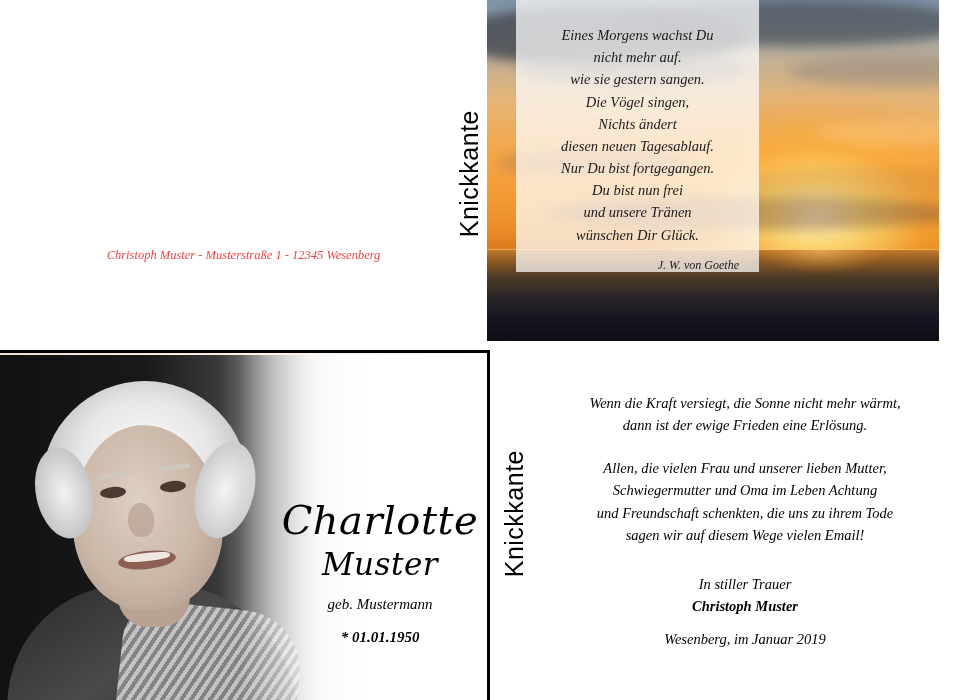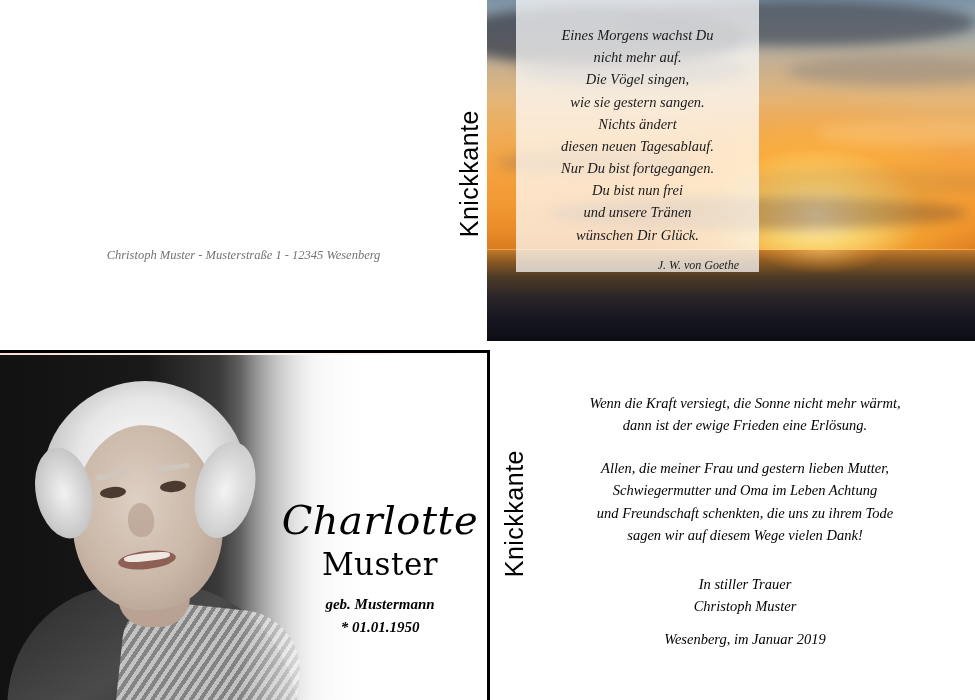--- a/index.html
+++ b/index.html
@@ -65,28 +65,28 @@
   
   .sender {
     position: absolute;
     left: 0;
     top: 245px;
     width: 487px;
     text-align: center;
     font-style: italic;
     font-size: 12.5px;
     line-height: 1.72;
-    color: #737373;
+    color: #ef4444;
   }
 
   
   .photo-sunset {
     position: absolute;
     left: 0; top: 0;
-    width: 488px;
+    width: 452px;
     height: 341px;
     overflow: hidden;
     background: #0b0b12;
   }
   .sky {
     position: absolute;
     left: 0; top: 0;
     width: 488px;
     height: 250px;
     background:
@@ -338,32 +338,33 @@
   }
   .name-first {
     font-size: 40px;
     font-style: italic;
     font-family: "DejaVu Serif", serif;
     letter-spacing: 0.5px;
     line-height: 1.25;
   }
   .name-last {
     font-size: 31px;
+    font-style: italic;
     font-family: "DejaVu Serif", serif;
     letter-spacing: 0.5px;
     line-height: 1.25;
   }
   .name-born {
     margin-top: 12px;
     font-size: 15px;
     font-style: italic;
-    font-weight: bold;
+    font-weight: normal;
   }
   .name-dates {
-    margin-top: 3px;
+    margin-top: 13px;
     font-size: 15px;
     font-style: italic;
     font-weight: bold;
     line-height: 1.5;
   }
 
   
   .obit {
     position: absolute;
     left: 535px;
@@ -371,21 +372,21 @@
     width: 420px;
     text-align: center;
     font-style: italic;
     font-size: 14.5px;
     line-height: 1.55;
     color: #000;
   }
   .obit p { margin: 0; }
   .obit .gap { height: 20px; }
   .obit .strong {
-    font-weight: normal;
+    font-weight: bold;
     font-style: italic;
   }
   .obit .sig-lead { margin-top: 26px; }
   .obit .place { margin-top: 10px; }
 </style>
 </head>
 <body>
 
 <div class="sheet">
 
@@ -406,22 +407,22 @@
       <div class="cloud c5"></div>
       <div class="cloud c6"></div>
       <div class="cloud c7"></div>
       <div class="horizon"></div>
       <div class="sea"></div>
       <div class="sun-glitter"></div>
 
       <div class="poem-card">
         <div class="poem-line">Eines Morgens wachst Du</div>
         <div class="poem-line">nicht mehr auf.</div>
+        <div class="poem-line">wie sie gestern sangen.</div>
         <div class="poem-line">Die Vögel singen,</div>
-        <div class="poem-line">wie sie gestern sangen.</div>
         <div class="poem-line">Nichts ändert</div>
         <div class="poem-line">diesen neuen Tagesablauf.</div>
         <div class="poem-line">Nur Du bist fortgegangen.</div>
         <div class="poem-line">Du bist nun frei</div>
         <div class="poem-line">und unsere Tränen</div>
         <div class="poem-line">wünschen Dir Glück.</div>
         <div class="poem-author">J. W. von Goethe</div>
       </div>
     </div>
   </div>
@@ -457,24 +458,24 @@
     <div class="name-born">geb. Mustermann</div>
     <div class="name-dates">* 01.01.1950</div>
   </div>
 
   <div class="quad" id="q-bot-right"></div>
 
   <div class="obit">
     <p>Wenn die Kraft versiegt, die Sonne nicht mehr wärmt,</p>
     <p>dann ist der ewige Frieden eine Erlösung.</p>
     <div class="gap"></div>
-    <p>Allen, die meiner Frau und gestern lieben Mutter,</p>
+    <p>Allen, die vielen Frau und unserer lieben Mutter,</p>
     <p>Schwiegermutter und Oma im Leben Achtung</p>
     <p>und Freundschaft schenkten, die uns zu ihrem Tode</p>
-    <p>sagen wir auf diesem Wege vielen Dank!</p>
+    <p>sagen wir auf diesem Wege vielen Email!</p>
     <p class="sig-lead">In stiller Trauer</p>
     <p class="strong">Christoph Muster</p>
     <p class="place">Wesenberg, im Januar 2019</p>
   </div>
 
   <div class="fold-h"></div>
   <div class="fold-v"></div>
 
   <div class="knick" id="knick-top">Knickkante</div>
   <div class="knick" id="knick-bottom">Knickkante</div>

